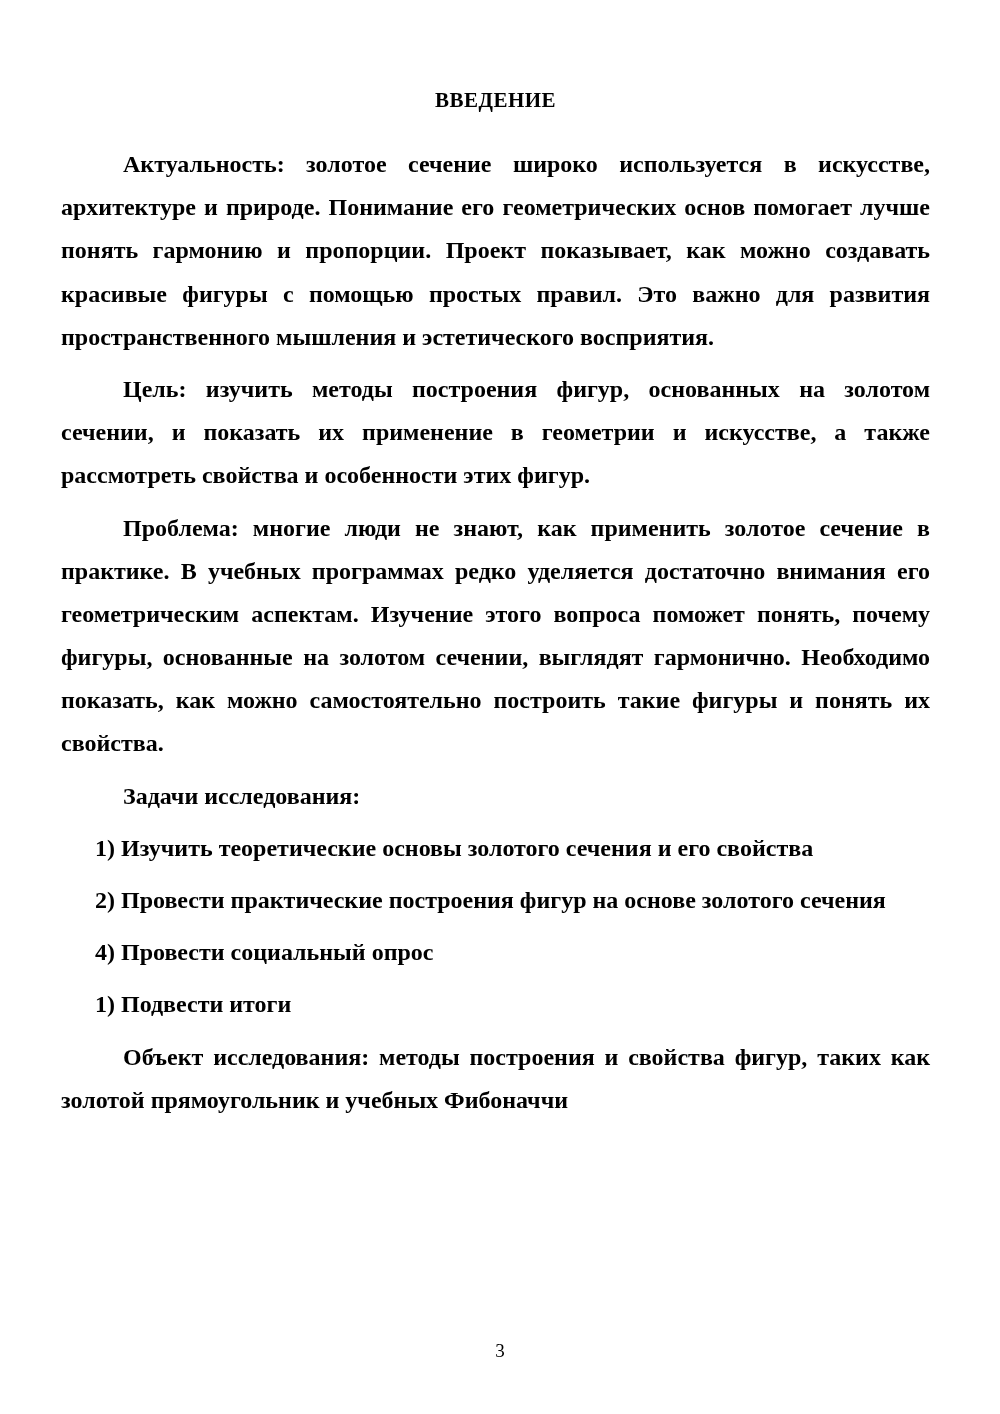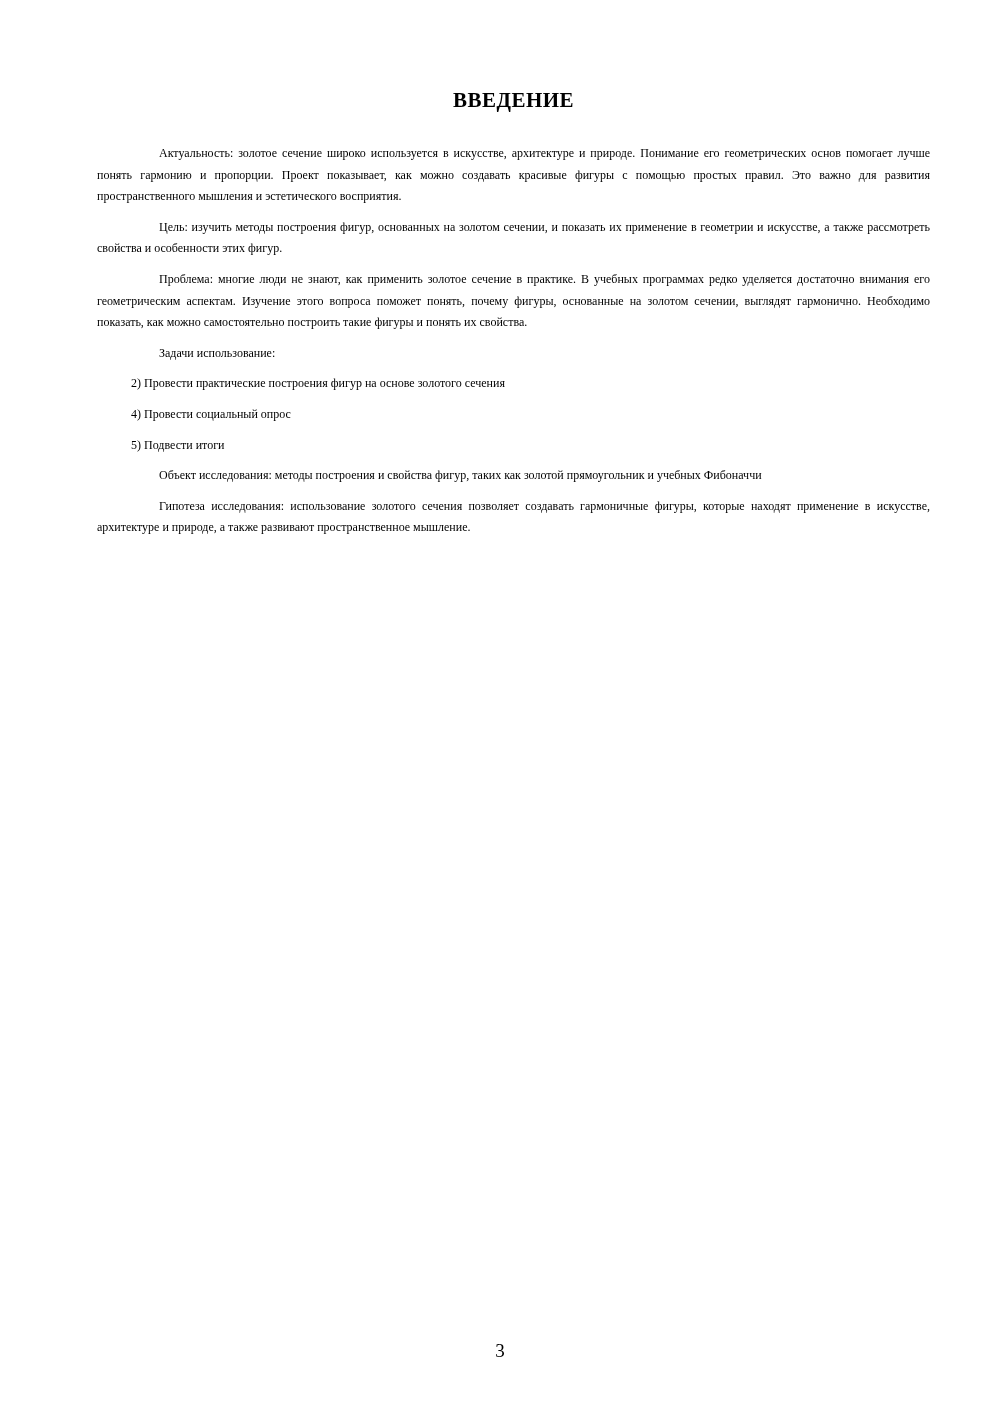--- a/index.html
+++ b/index.html
@@ -12,35 +12,36 @@
     height: 1414px;
     position: relative;
     font-family: "Liberation Serif", "DejaVu Serif", serif;
     color: #000000;
     overflow: hidden;
   }
   .page {
     box-sizing: border-box;
     width: 1000px;
     height: 1134px;
-    padding: 88px 70px 70px 97px;
+    padding: 88px 70px 70px 61px;
   }
   .doc-title {
     font-size: 21px;
     font-weight: bold;
     text-align: center;
     margin: 0 0 30px 0;
     letter-spacing: 0.5px;
   }
   .para {
-    font-size: 12px;
+    font-size: 24px;
     line-height: 1.8;
     text-align: justify;
     text-indent: 62px;
     margin: 0 0 9px 0;
+    font-weight: bold;
   }
   .list-item {
     text-indent: 34px;
   }
   .page-number {
     position: absolute;
     left: 0;
     bottom: 52px;
     width: 1000px;
     text-align: center;
@@ -53,30 +54,30 @@
 <div class="page">
 
   <h1 class="doc-title">ВВЕДЕНИЕ</h1>
 
   <p class="para">Актуальность: золотое сечение широко используется в искусстве, архитектуре и природе. Понимание его геометрических основ помогает лучше понять гармонию и пропорции. Проект показывает, как можно создавать красивые фигуры с помощью простых правил. Это важно для развития пространственного мышления и эстетического восприятия.</p>
 
   <p class="para">Цель: изучить методы построения фигур, основанных на золотом сечении, и показать их применение в геометрии и искусстве, а также рассмотреть свойства и особенности этих фигур.</p>
 
   <p class="para">Проблема: многие люди не знают, как применить золотое сечение в практике. В учебных программах редко уделяется достаточно внимания его геометрическим аспектам. Изучение этого вопроса поможет понять, почему фигуры, основанные на золотом сечении, выглядят гармонично. Необходимо показать, как можно самостоятельно построить такие фигуры и понять их свойства.</p>
 
-  <p class="para">Задачи использование:</p>
+  <p class="para">Задачи исследования:</p>
 
+  <p class="para list-item">1) Изучить теоретические основы золотого сечения и его свойства</p>
 
 
   <p class="para list-item">2) Провести практические построения фигур на основе золотого сечения</p>
 
   <p class="para list-item">4) Провести социальный опрос</p>
 
-  <p class="para list-item">5) Подвести итоги</p>
+  <p class="para list-item">1) Подвести итоги</p>
 
   <p class="para">Объект исследования: методы построения и свойства фигур, таких как золотой прямоугольник и учебных Фибоначчи</p>
 
 
-  <p class="para">Гипотеза исследования: использование золотого сечения позволяет создавать гармоничные фигуры, которые находят применение в искусстве, архитектуре и природе, а также развивают пространственное мышление.</p>
 
 </div>
 
 <div class="page-number">3</div>
 
 </body></html>

